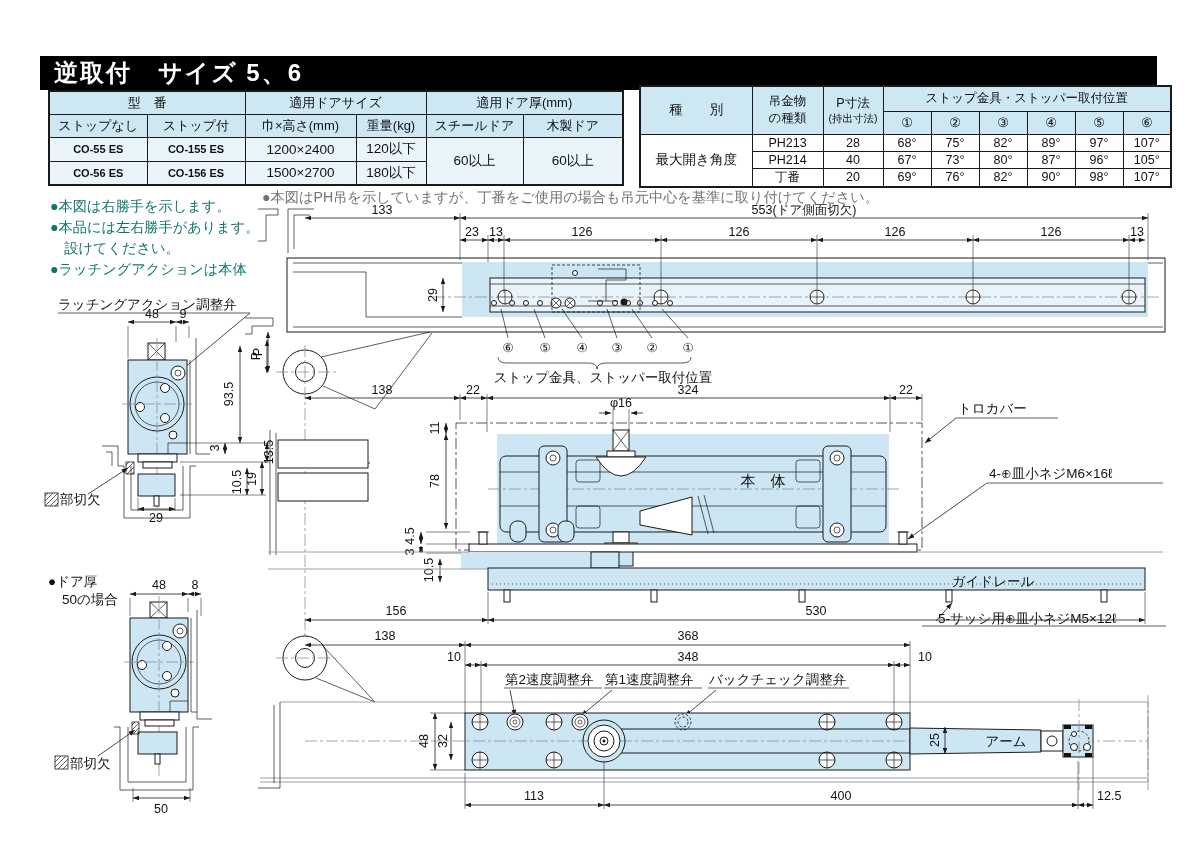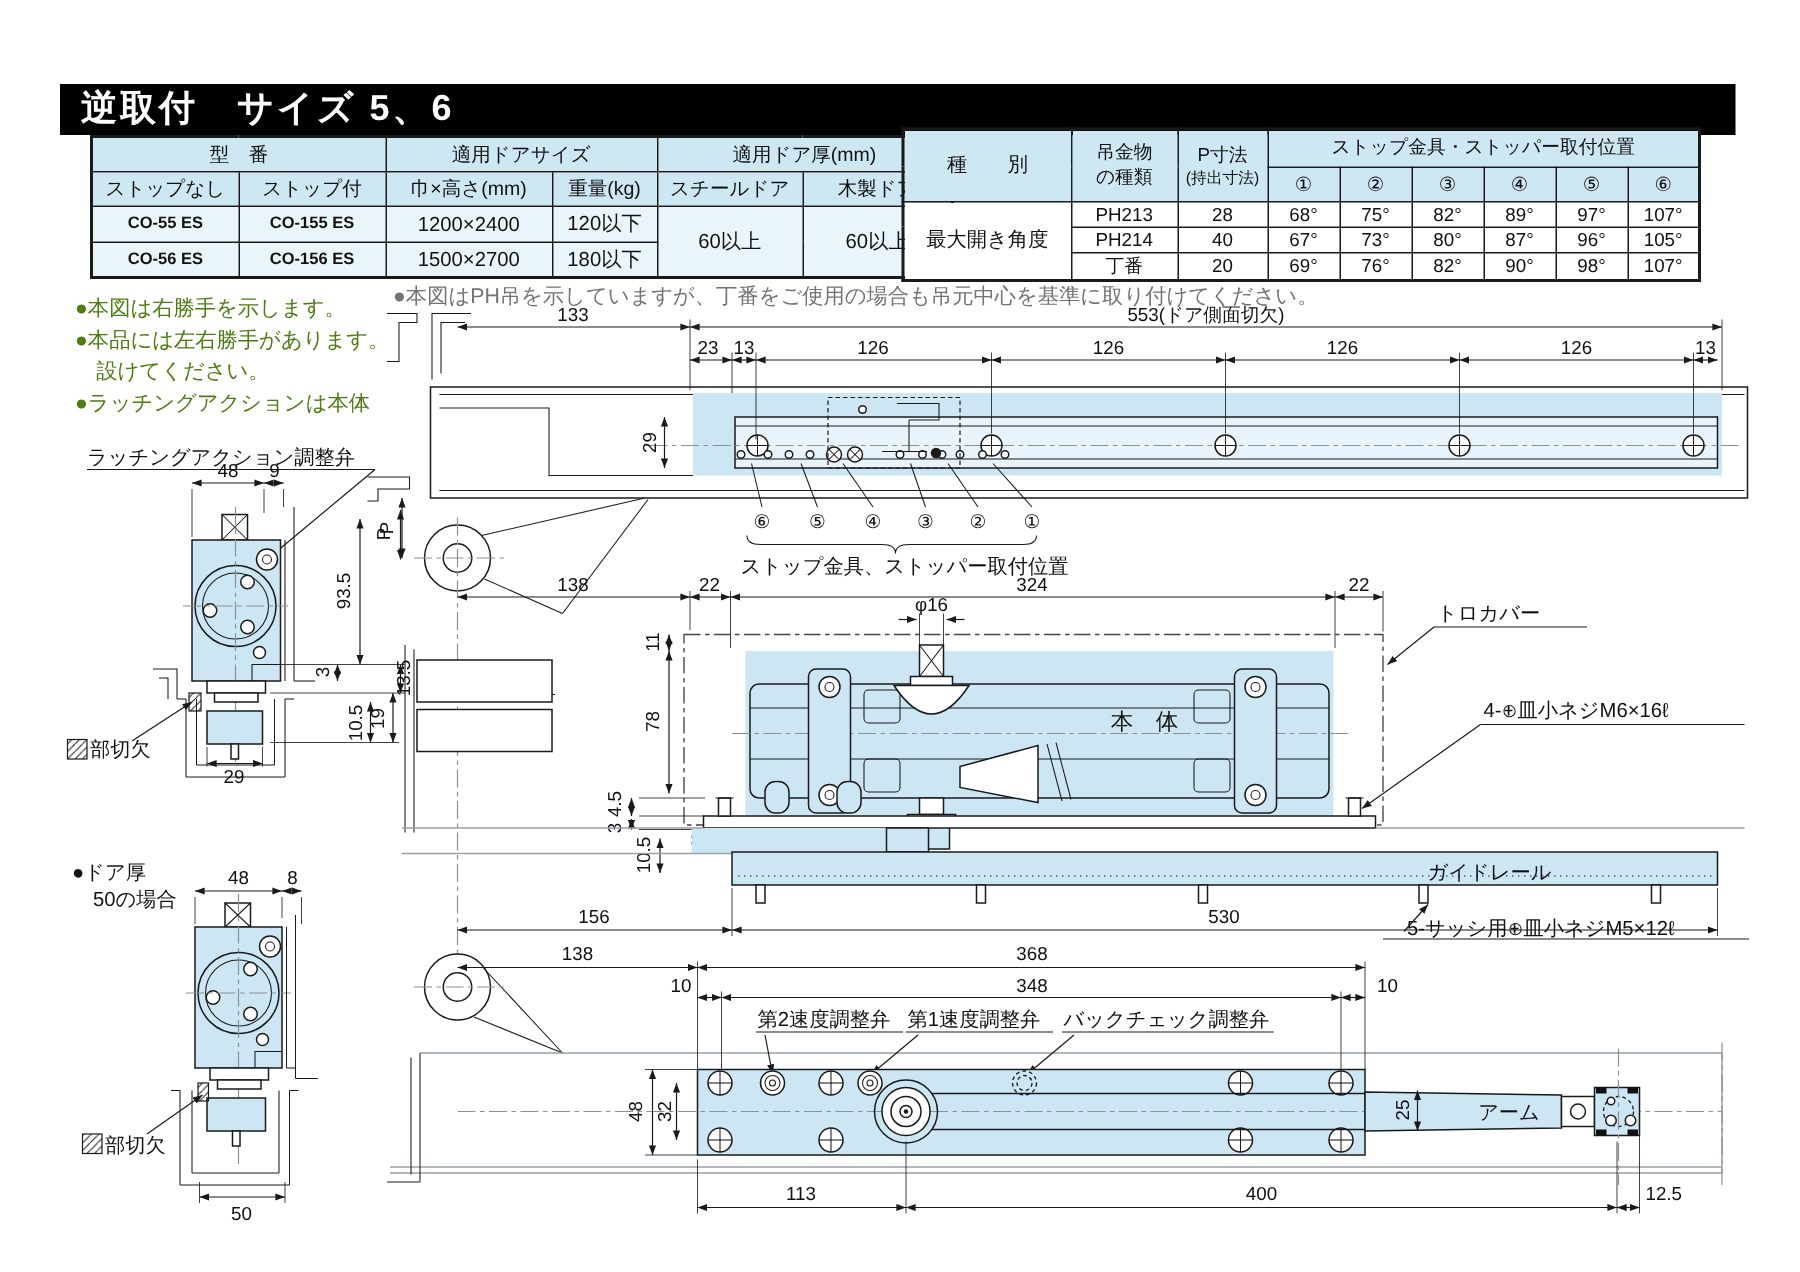--- a/index.html
+++ b/index.html
@@ -6,32 +6,32 @@
     --fill-blue:#cde6f4; --fill-blue-light:#e4f1fa; --table-header:#cde7f3; --table-row:#eaf4fb;
     --line:#1a1a1a; --gray:#9aa0a6; --title-bg:#000000; --title-fg:#ffffff;
   }
   *{margin:0;padding:0;box-sizing:border-box}
   body{background:#fff;font-family:"Liberation Sans",sans-serif}
   .page{position:relative;width:1200px;height:848px;background:#fff;overflow:hidden}
   .title-bar{position:absolute;left:40px;top:56px;width:1117px;height:34px;background:var(--title-bg);
     color:var(--title-fg);font-size:24px;font-weight:bold;line-height:34px;padding-left:14px;letter-spacing:2px}
   table{position:absolute;border-collapse:collapse;table-layout:fixed;text-align:center;color:#111}
   th,td{border:1px solid #1a1a1a;padding:0;overflow:hidden}
-  .mtable{left:60px;top:90px;width:574px;border:2px solid #1a1a1a}
+  .mtable{left:48px;top:90px;width:574px;border:2px solid #1a1a1a}
   .mtable th{background:var(--table-header);font-weight:normal;font-size:13px;height:23px}
   .mtable td{background:var(--table-row);font-size:13.5px;height:24px}
   .mtable td.model{font-weight:bold;font-size:11px}
-  .atable{left:601px;top:85px;width:532px;border:2px solid #1a1a1a}
+  .atable{left:639px;top:85px;width:532px;border:2px solid #1a1a1a}
   .atable th{background:var(--table-header);font-weight:normal;font-size:12.5px}
   .atable tr.h1 th{height:25px}
   .atable tr.h2 th{height:23px;font-size:13px}
   .atable td{background:#fff;font-size:12.5px;height:17px}
   .atable .sm{font-size:10.5px}
   .atable .typ{font-size:13.5px}
-  .notes{position:absolute;left:50px;top:196px;font-size:14.2px;line-height:21px;color:#4d7c0f}
+  .notes{position:absolute;left:50px;top:196px;font-size:14.2px;line-height:21px;color:#0f766e}
   .topnote{position:absolute;left:262px;top:188px;font-size:14.2px;color:#737373}
   svg{position:absolute;overflow:visible}
   svg text{font-family:"Liberation Sans",sans-serif;fill:#111}
   svg .t{font-size:12.5px;text-anchor:middle}
   svg .ts{font-size:12.5px;text-anchor:start}
   svg .tl{font-size:13.5px;text-anchor:start}
   svg .tlm{font-size:13.5px;text-anchor:middle}
   svg .big{font-size:15px}
   svg .ln{stroke:#1a1a1a;stroke-width:1;fill:none}
   svg .lt{stroke:#1a1a1a;stroke-width:0.7;fill:none}

